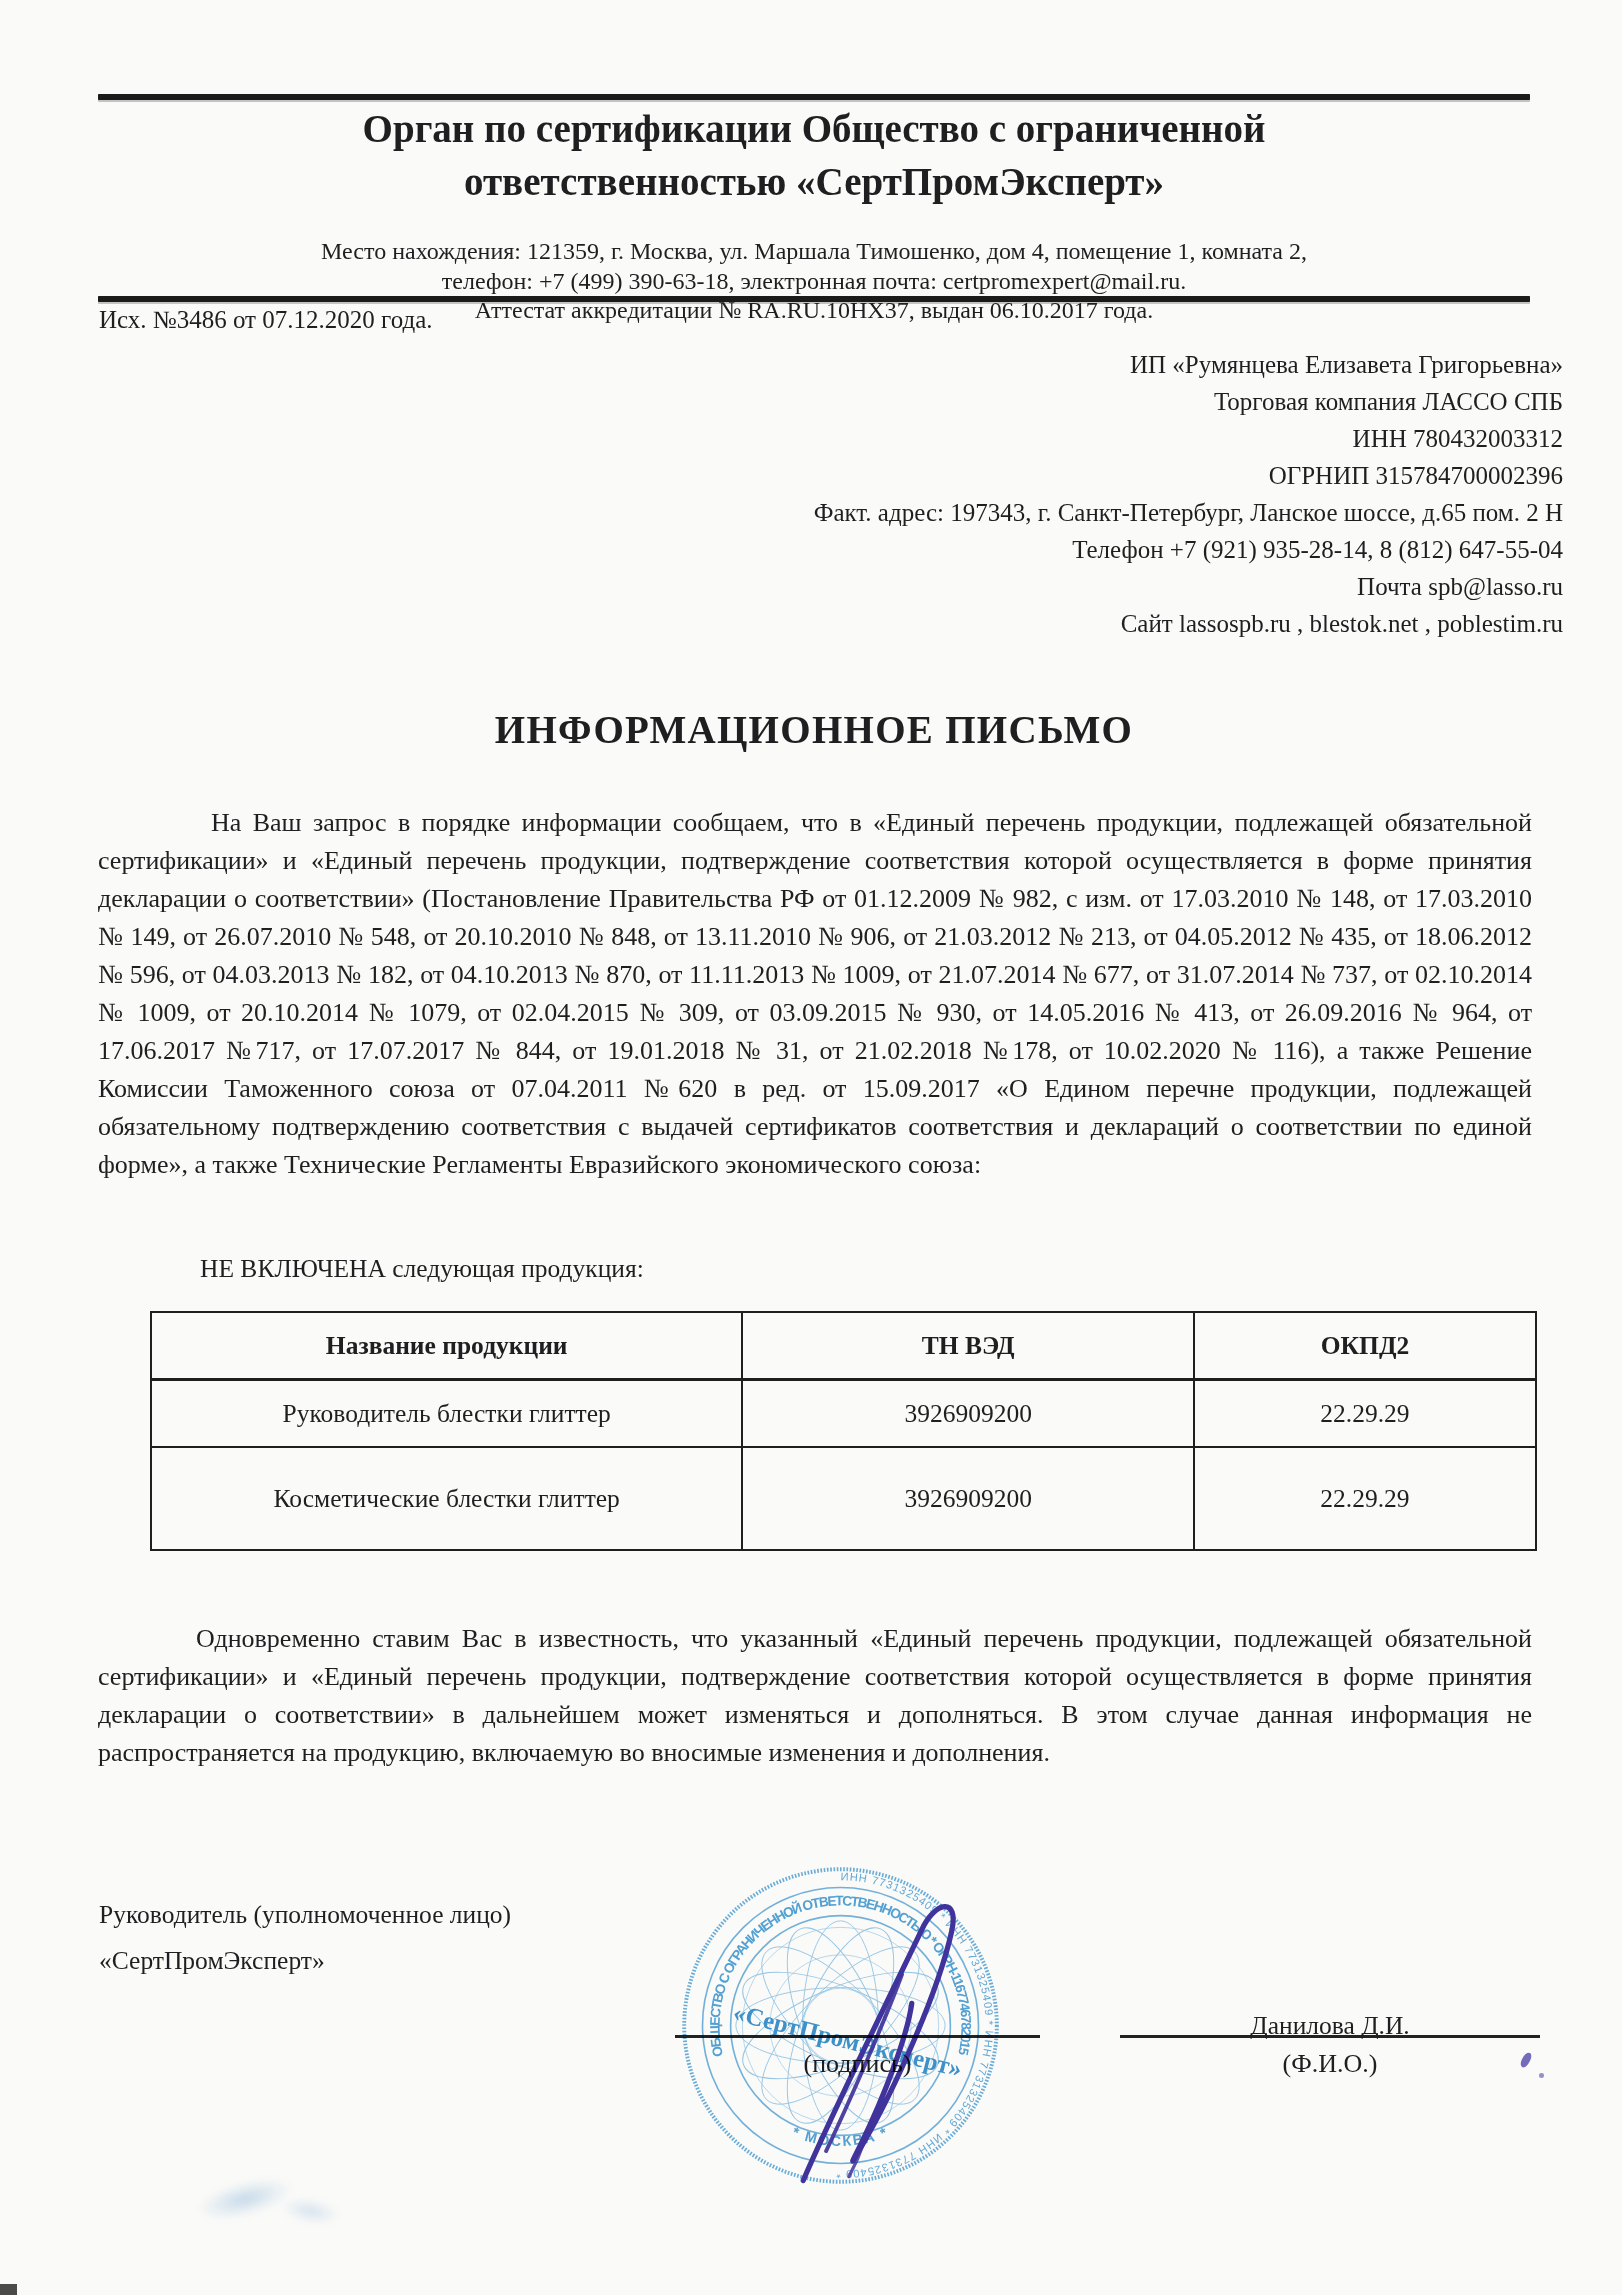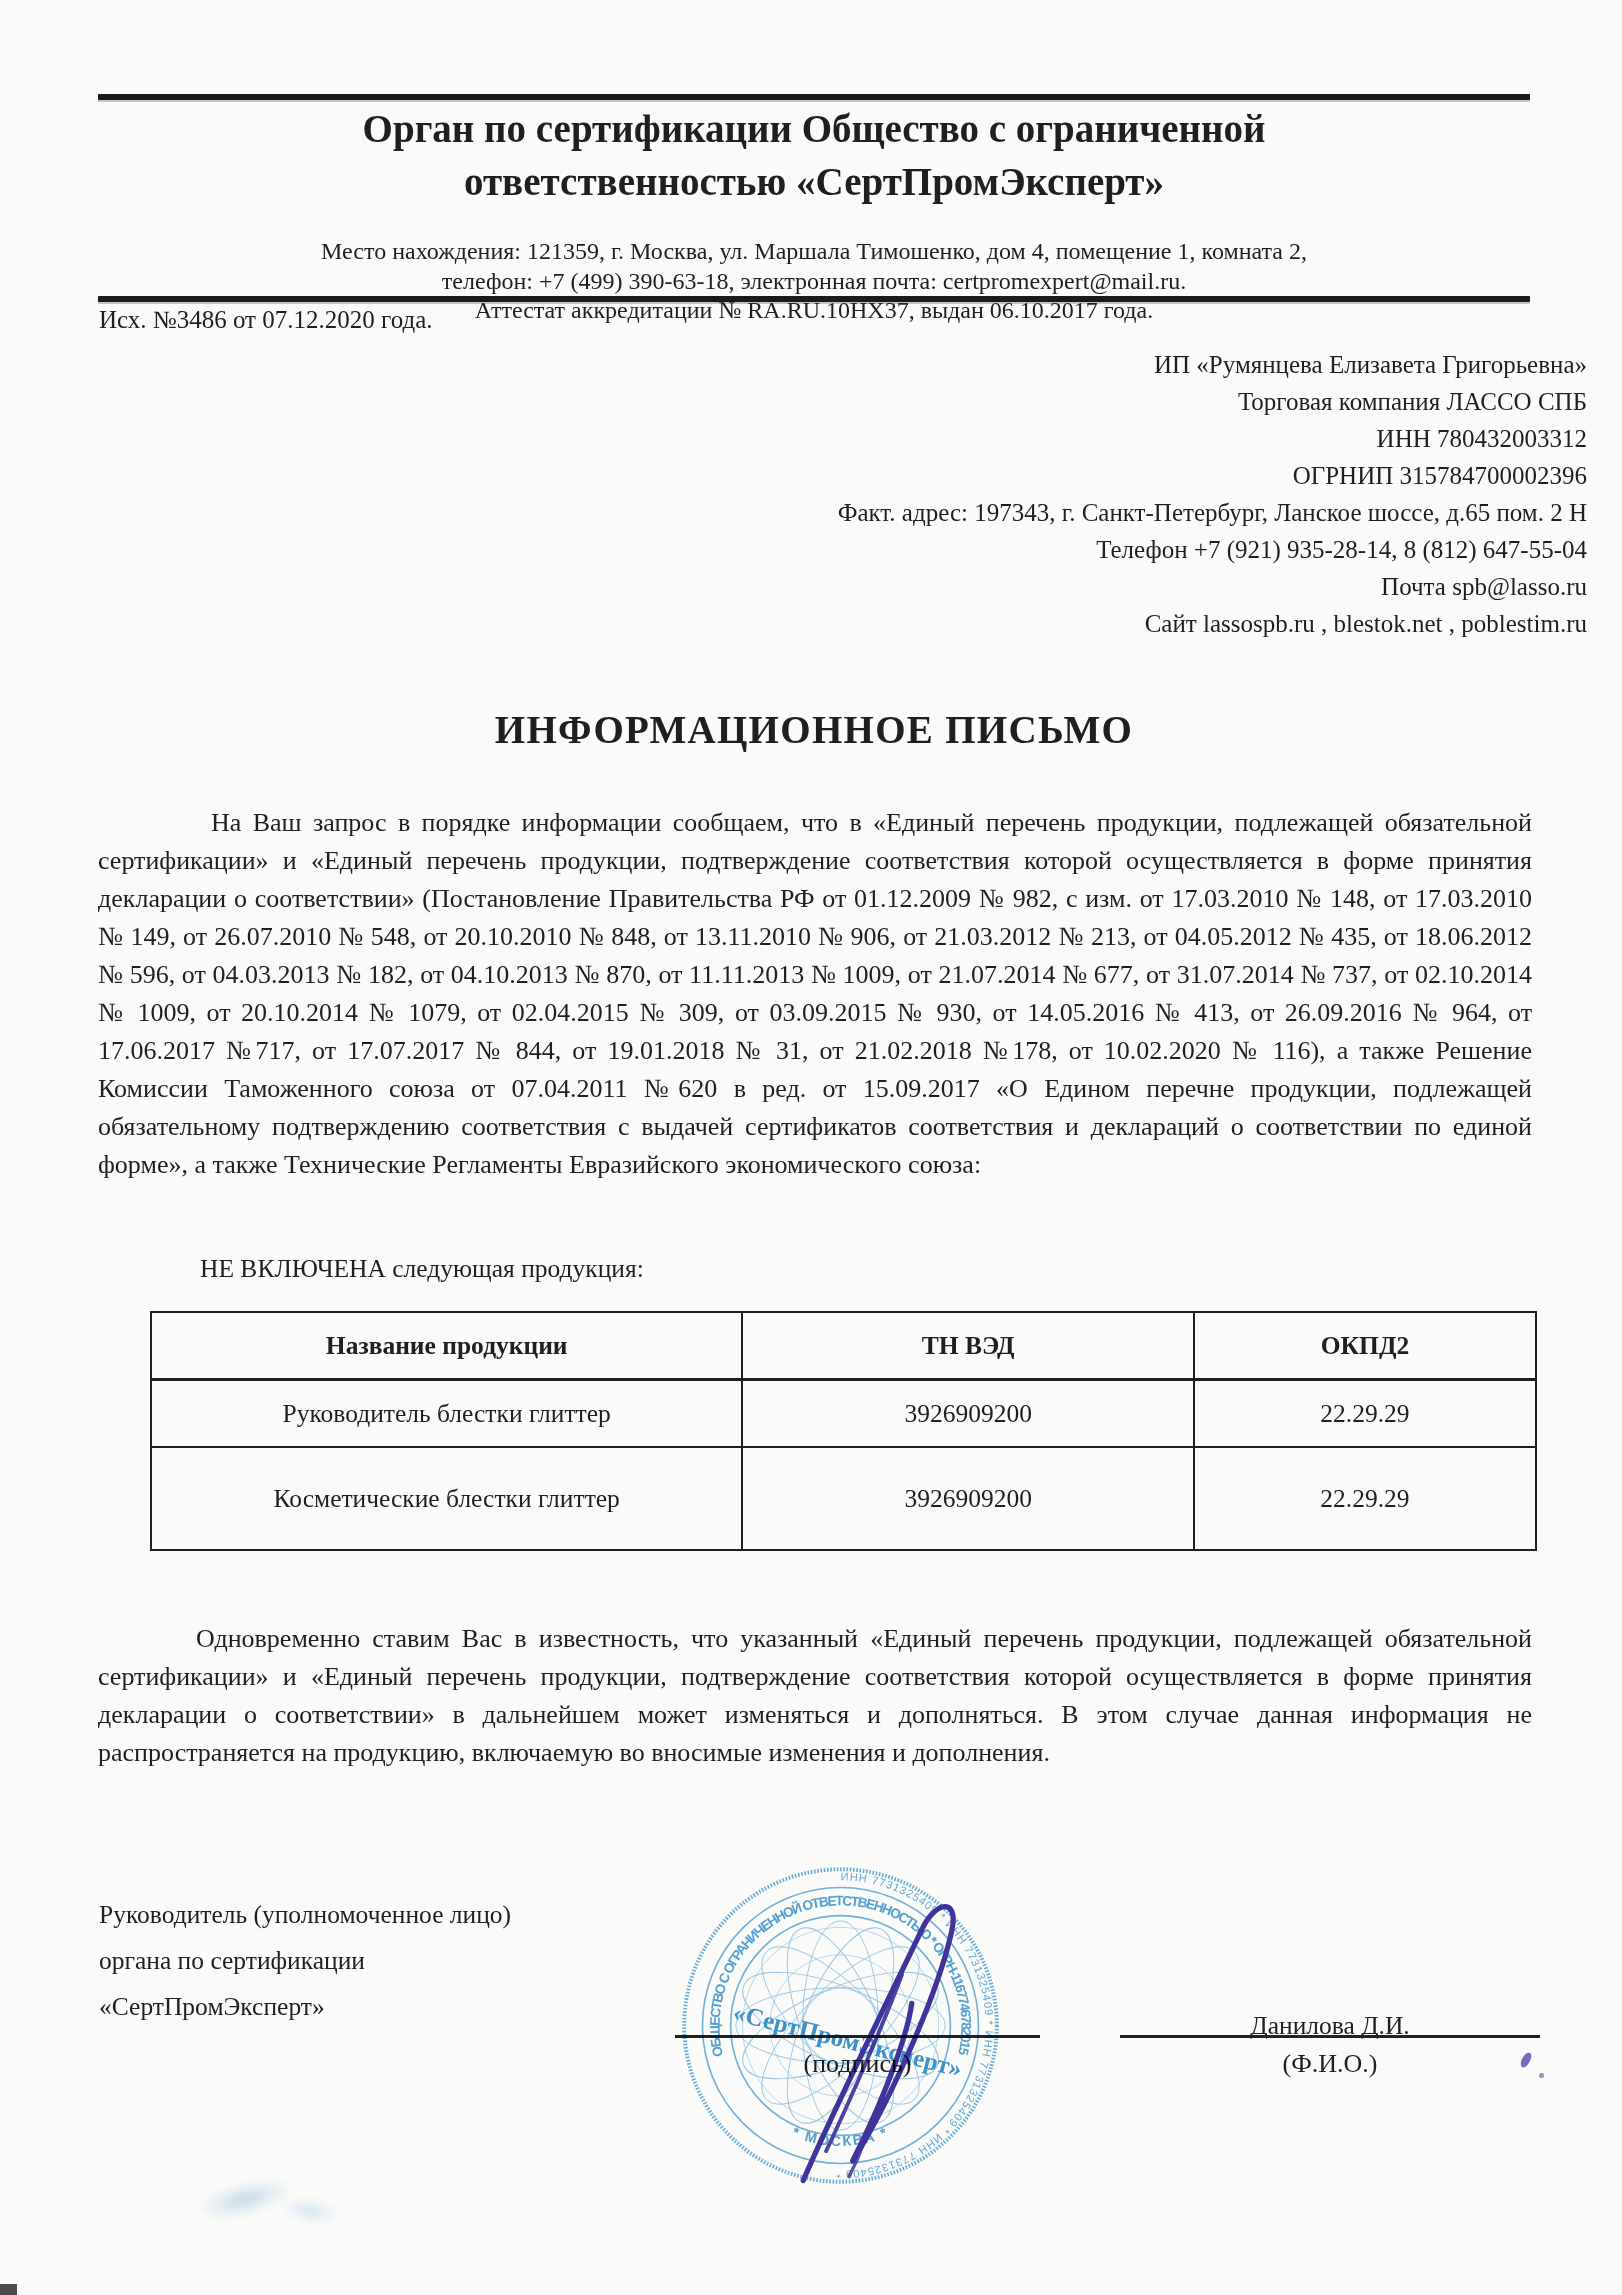--- a/index.html
+++ b/index.html
@@ -10,21 +10,21 @@
     font-family:"Liberation Serif", serif;
     color:#1f1e20;
     overflow:hidden;
     padding-left:44px;
   }
   
   .rule{position:absolute;left:98px;width:1432px;height:5.9px;background:#1b1b1b;border-radius:0.7px;box-shadow:0 2px 0 rgba(30,30,30,.25);}
   .org-title{position:absolute;left:98px;width:1432px;text-align:center;font-weight:bold;font-size:39px;line-height:52px;}
   .addr{position:absolute;left:98px;width:1432px;text-align:center;font-size:24px;line-height:31px;margin-top:27px;}
   .ref-line{position:absolute;left:99px;top:306px;font-size:25px;}
-  .recipient{position:absolute;right:80px;top:346px;text-align:right;font-size:25px;line-height:37px;}
+  .recipient{position:absolute;right:104px;top:346px;text-align:right;font-size:25px;line-height:37px;}
   .doc-title{position:absolute;left:98px;top:707px;width:1432px;text-align:center;font-weight:bold;font-size:39px;letter-spacing:1.3px;}
   .body-par{position:absolute;left:98px;width:1434px;font-size:26px;line-height:38px;text-align:justify;}
   .p1{top:804px;text-indent:113px;}
   .not-incl{position:absolute;left:98px;top:1254px;width:1434px;font-size:25.5px;text-indent:102px;}
   .p2{top:1620px;text-indent:98px;}
   
   table.products{
     position:absolute;left:111px;top:1311px;width:1387px;
     border-collapse:collapse;font-size:25.5px;margin-left:39px;
   }
@@ -110,21 +110,20 @@
         <td>3926909200</td>
         <td>22.29.29</td>
       </tr>
     </tbody>
   </table>
 
   <div class="body-par p2">Одновременно ставим Вас в известность, что указанный «Единый перечень продукции, подлежащей обязательной сертификации» и «Единый перечень продукции, подтверждение соответствия которой осуществляется в форме принятия декларации о соответствии» в дальнейшем может изменяться и дополняться. В этом случае данная информация не распространяется на продукцию, включаемую во вносимые изменения и дополнения.</div>
 
   <div class="sig-left">
     <div>Руководитель (уполномоченное лицо)</div>
-    <div>органа по сертификации</div>
     <div>«СертПромЭксперт»</div>
   </div>
 
   <div class="sig-line l1"></div>
   <div class="sig-line l2"></div>
   <div class="sig-name">Данилова Д.И.</div>
   <div class="caption cap-sign">(подпись)</div>
   <div class="caption cap-fio">(Ф.И.О.)</div>
 
   <svg class="stamp" viewBox="0 0 500 500">

